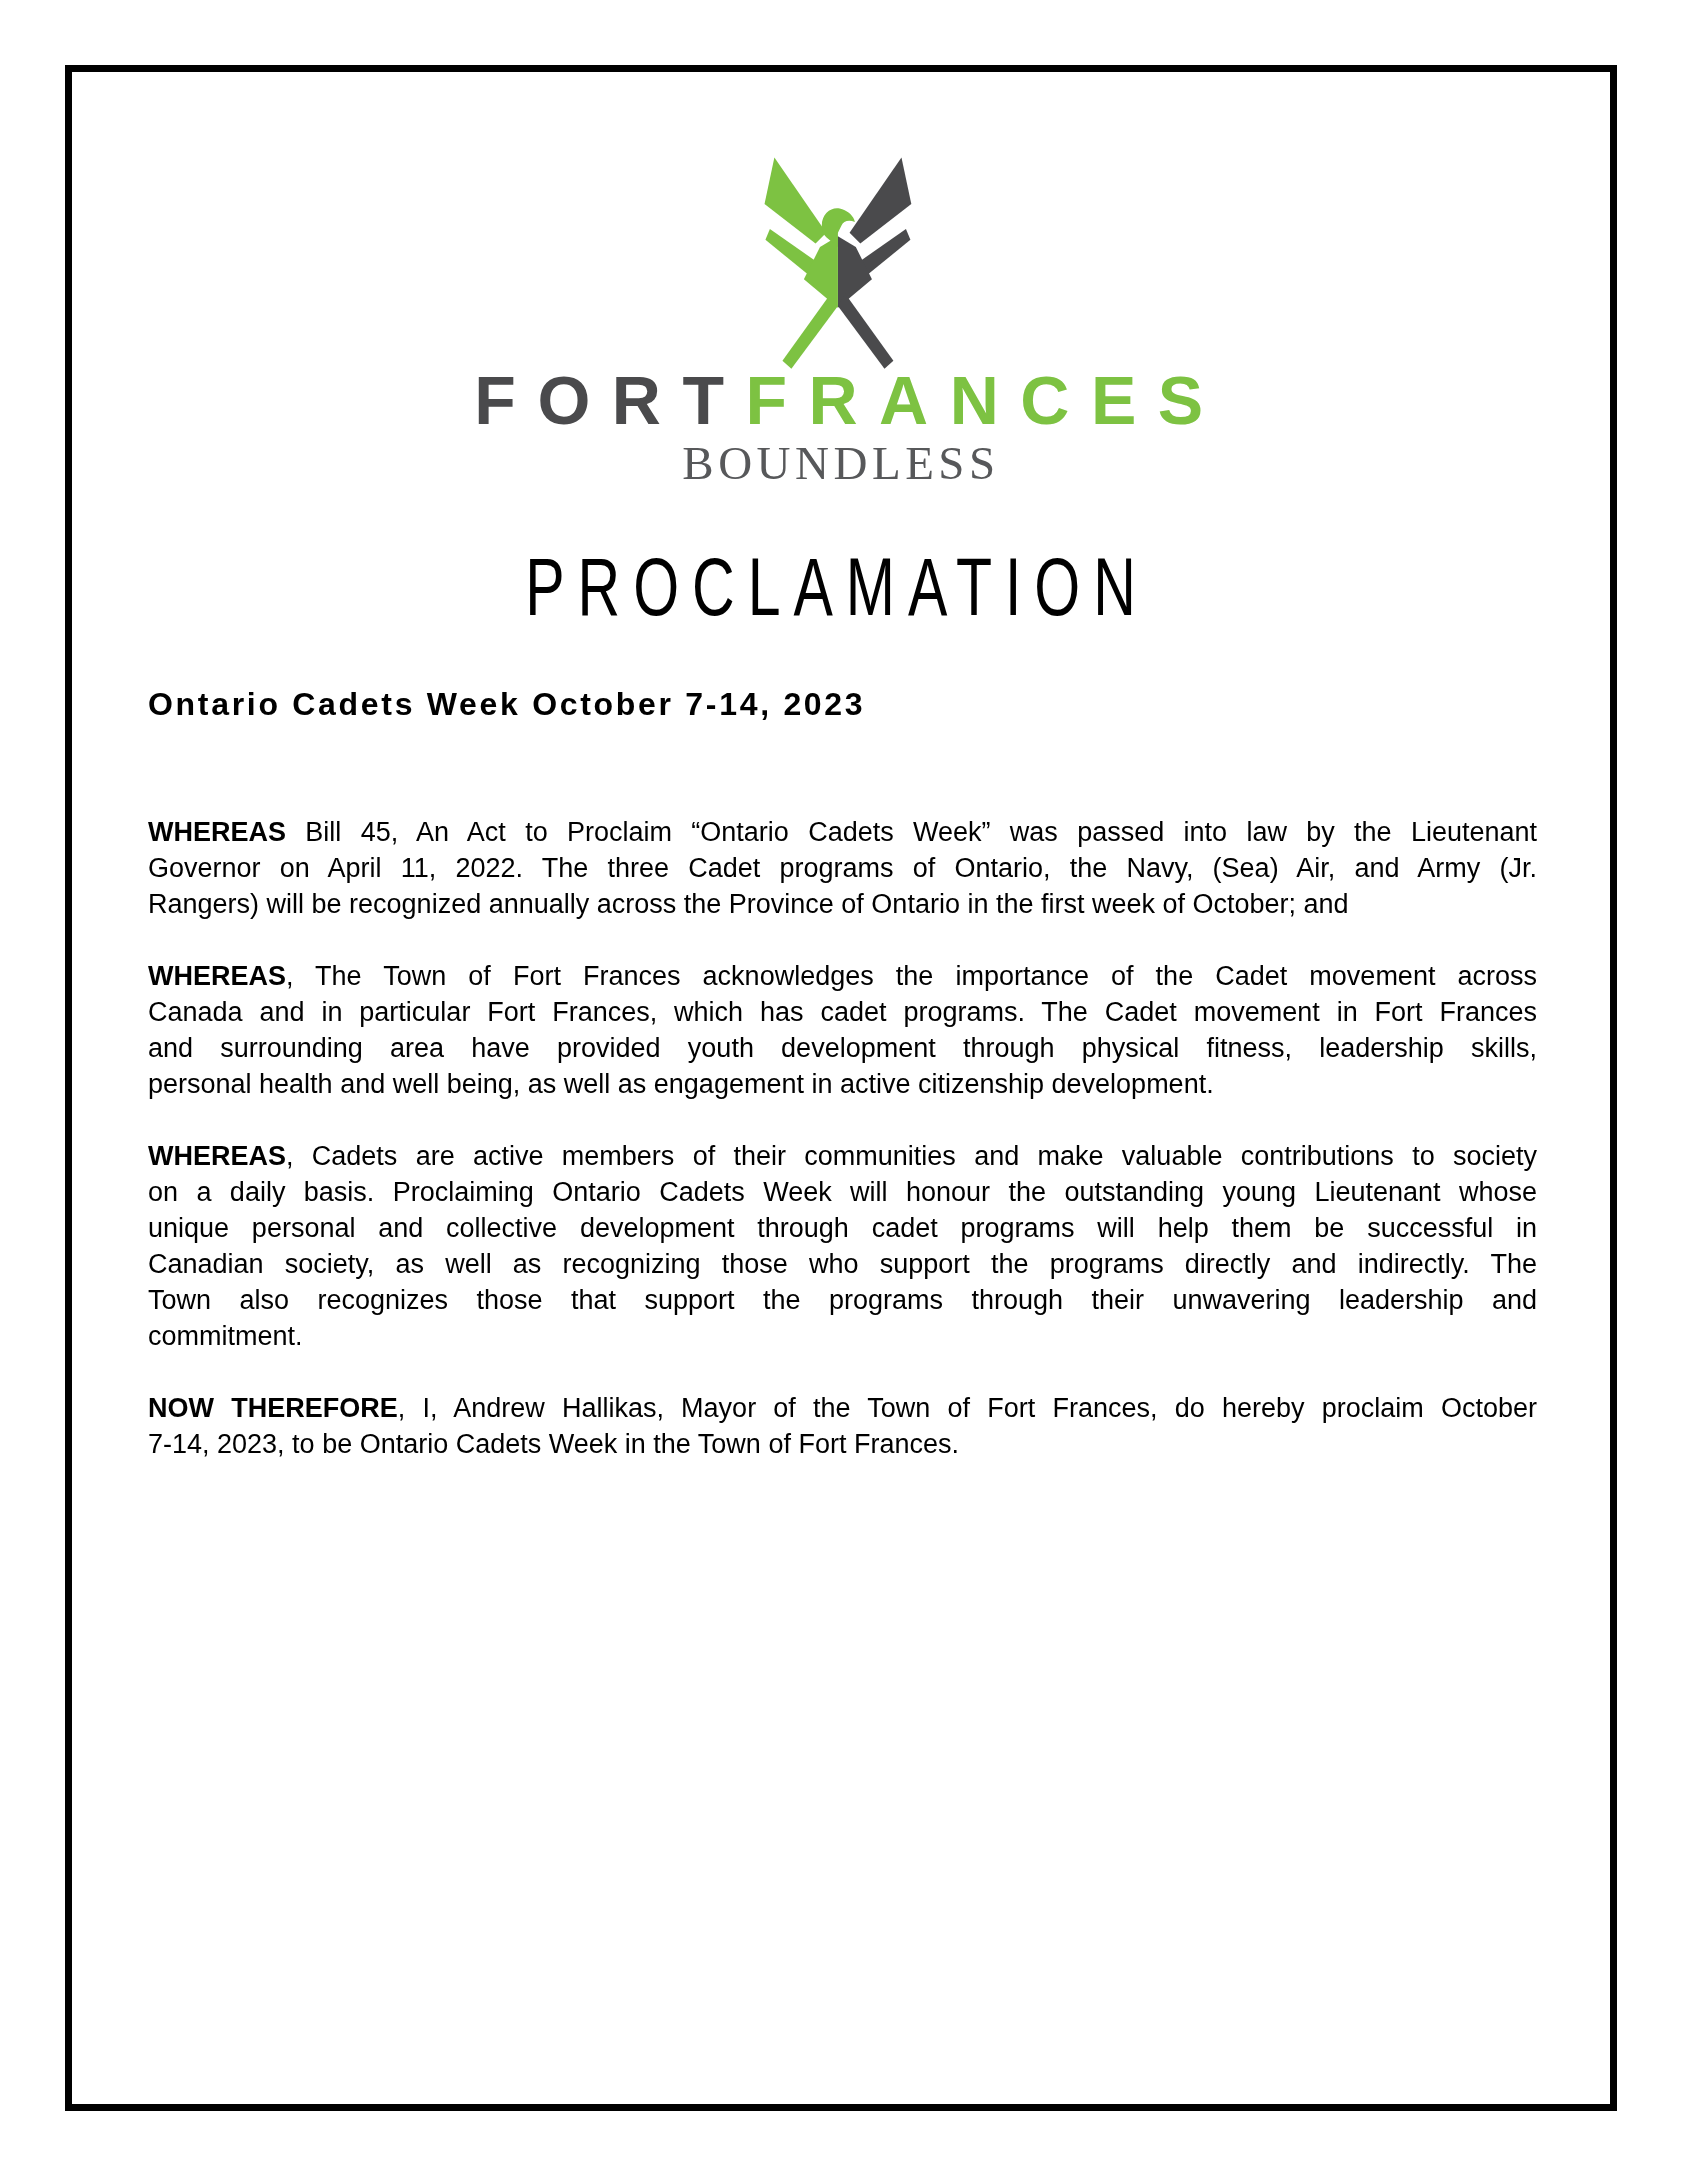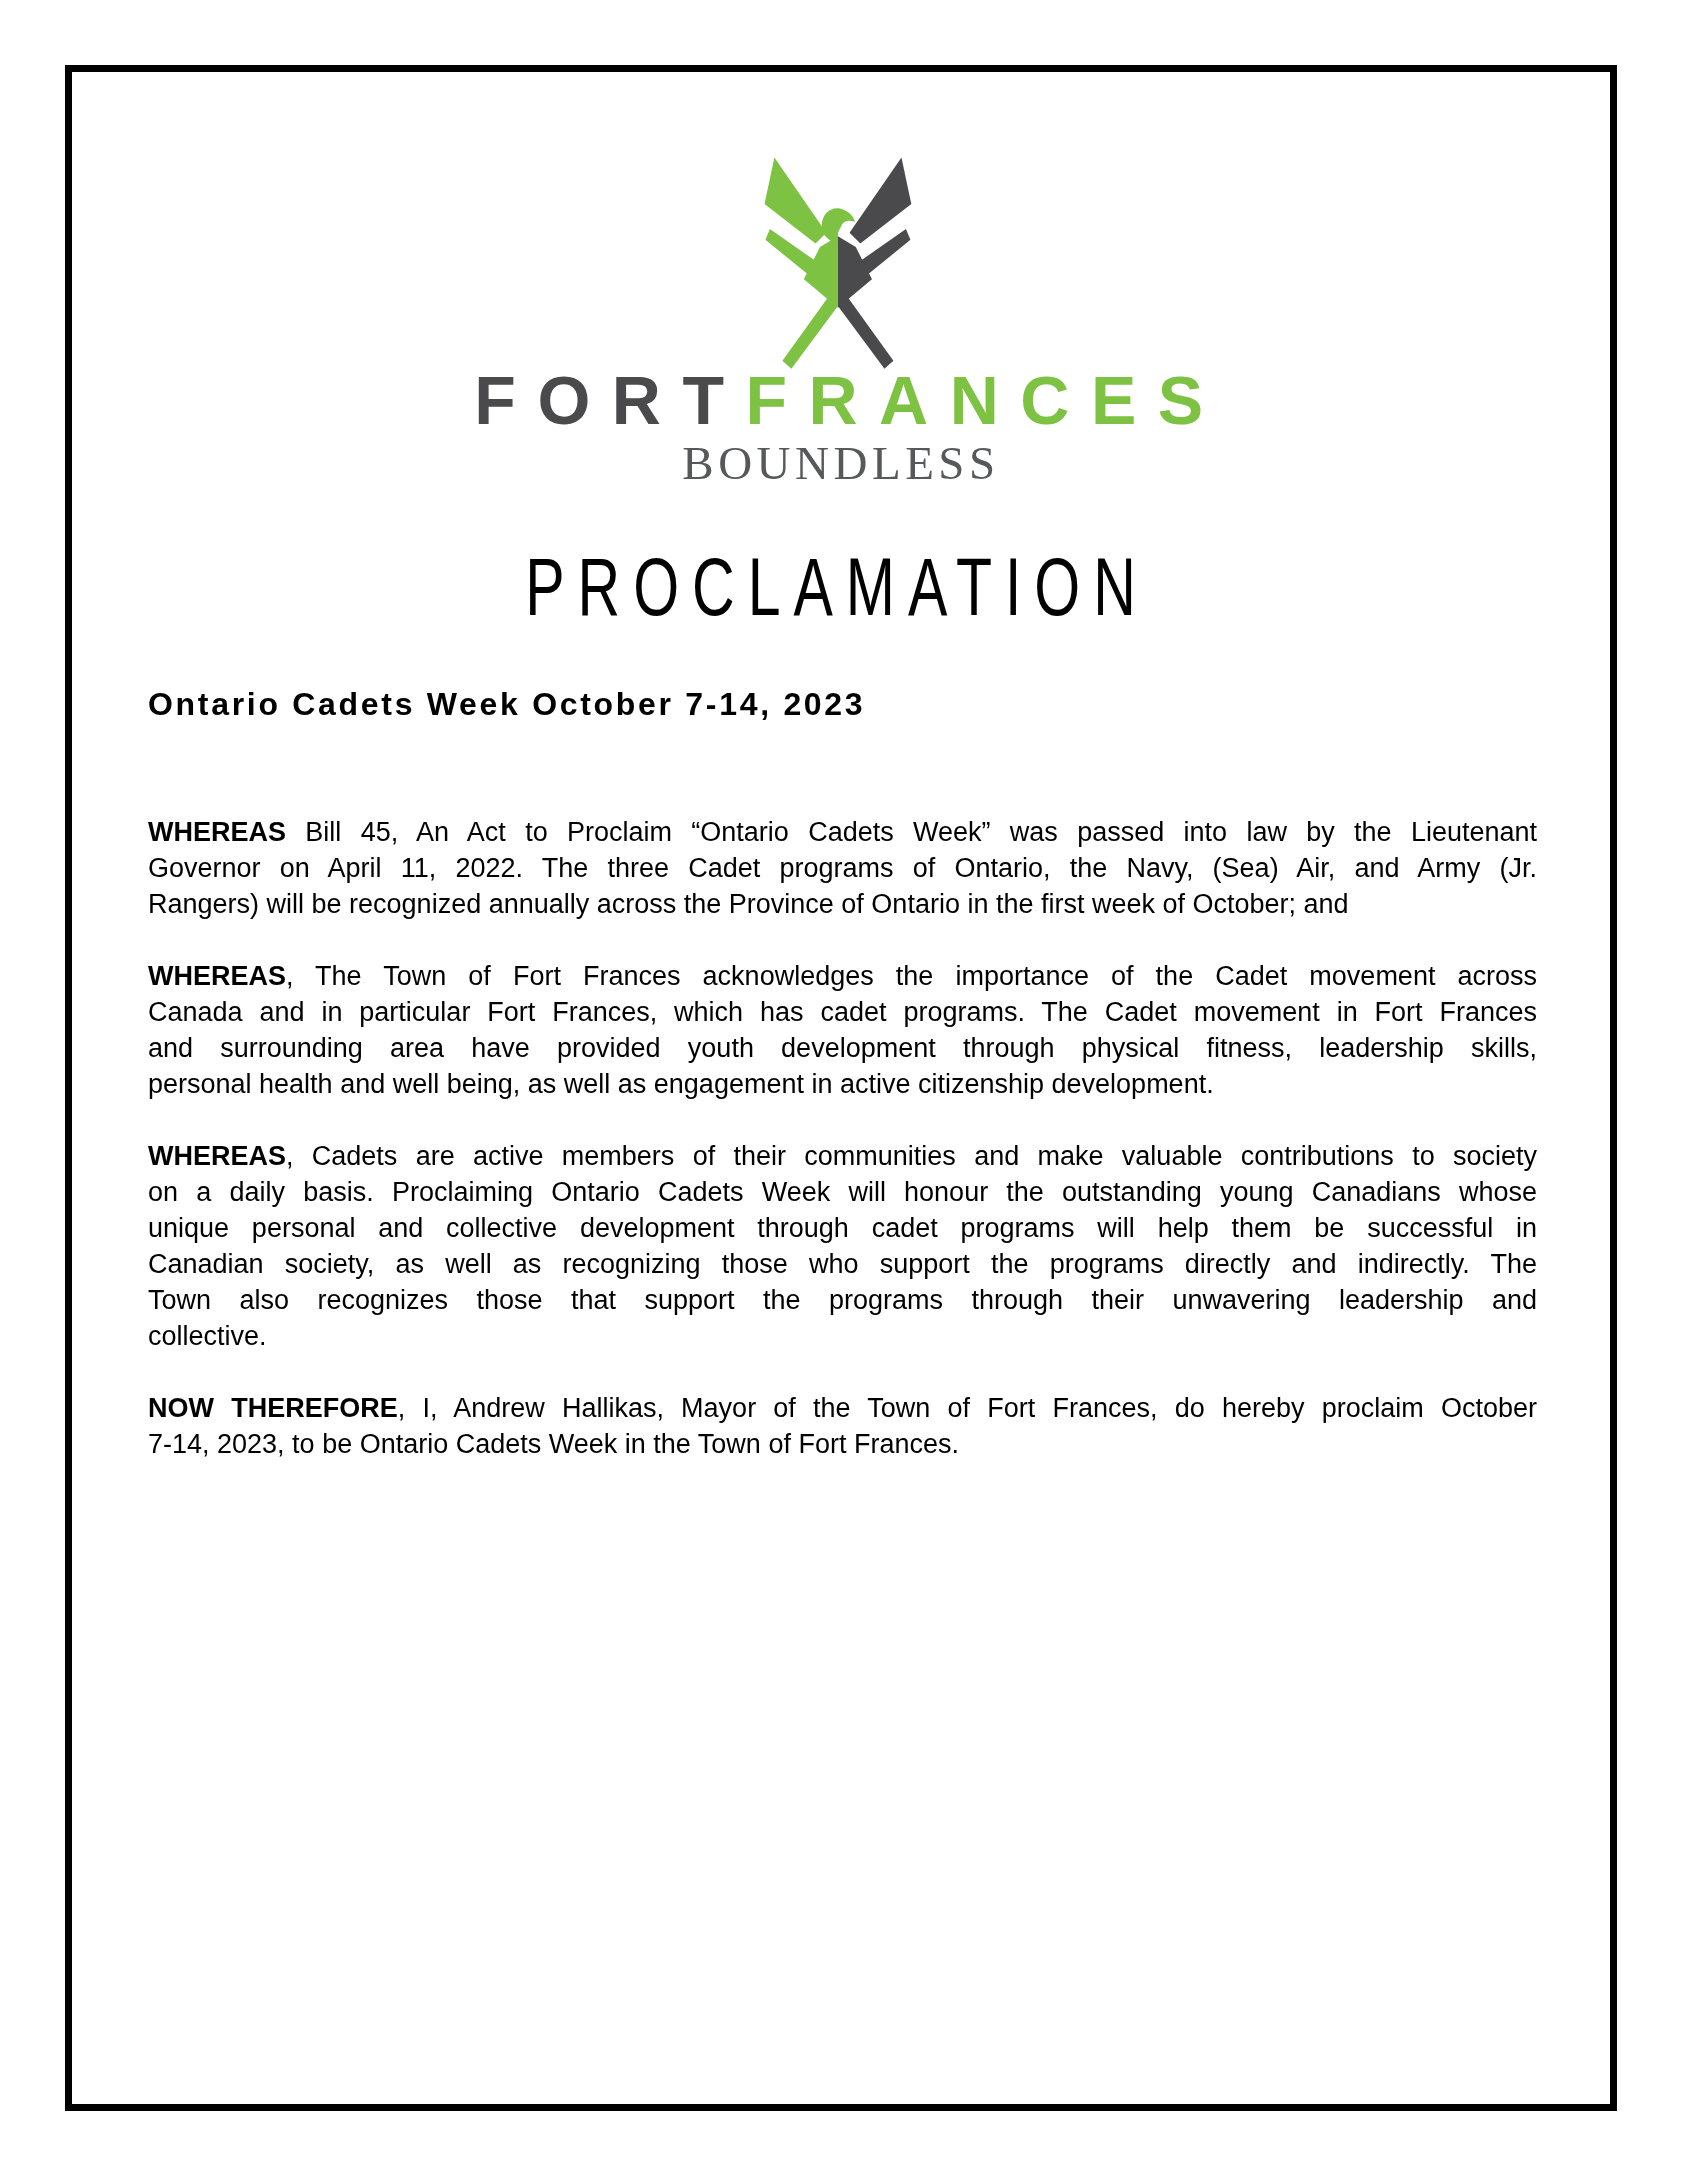--- a/index.html
+++ b/index.html
@@ -139,25 +139,25 @@
         <div class="line last">Rangers) will be recognized annually across the Province of Ontario in the first week of October; and</div>
       </div>
       <div class="paragraph">
         <div class="line"><strong>WHEREAS</strong>, The Town of Fort Frances acknowledges the importance of the Cadet movement across</div>
         <div class="line">Canada and in particular Fort Frances, which has cadet programs. The Cadet movement in Fort Frances</div>
         <div class="line">and surrounding area have provided youth development through physical fitness, leadership skills,</div>
         <div class="line last">personal health and well being, as well as engagement in active citizenship development.</div>
       </div>
       <div class="paragraph">
         <div class="line"><strong>WHEREAS</strong>, Cadets are active members of their communities and make valuable contributions to society</div>
-        <div class="line">on a daily basis. Proclaiming Ontario Cadets Week will honour the outstanding young Canadians whose</div>
+        <div class="line">on a daily basis. Proclaiming Ontario Cadets Week will honour the outstanding young Lieutenant whose</div>
         <div class="line">unique personal and collective development through cadet programs will help them be successful in</div>
         <div class="line">Canadian society, as well as recognizing those who support the programs directly and indirectly.  The</div>
         <div class="line">Town also recognizes those that support the programs through their unwavering leadership and</div>
-        <div class="line last">collective.</div>
+        <div class="line last">commitment.</div>
       </div>
       <div class="paragraph">
         <div class="line"><strong>NOW THEREFORE</strong>, I, Andrew Hallikas, Mayor of the Town of Fort Frances, do hereby proclaim October</div>
         <div class="line last">7-14, 2023, to be Ontario Cadets Week in the Town of Fort Frances.</div>
       </div>
     </div>
 
 </div>
 
 

